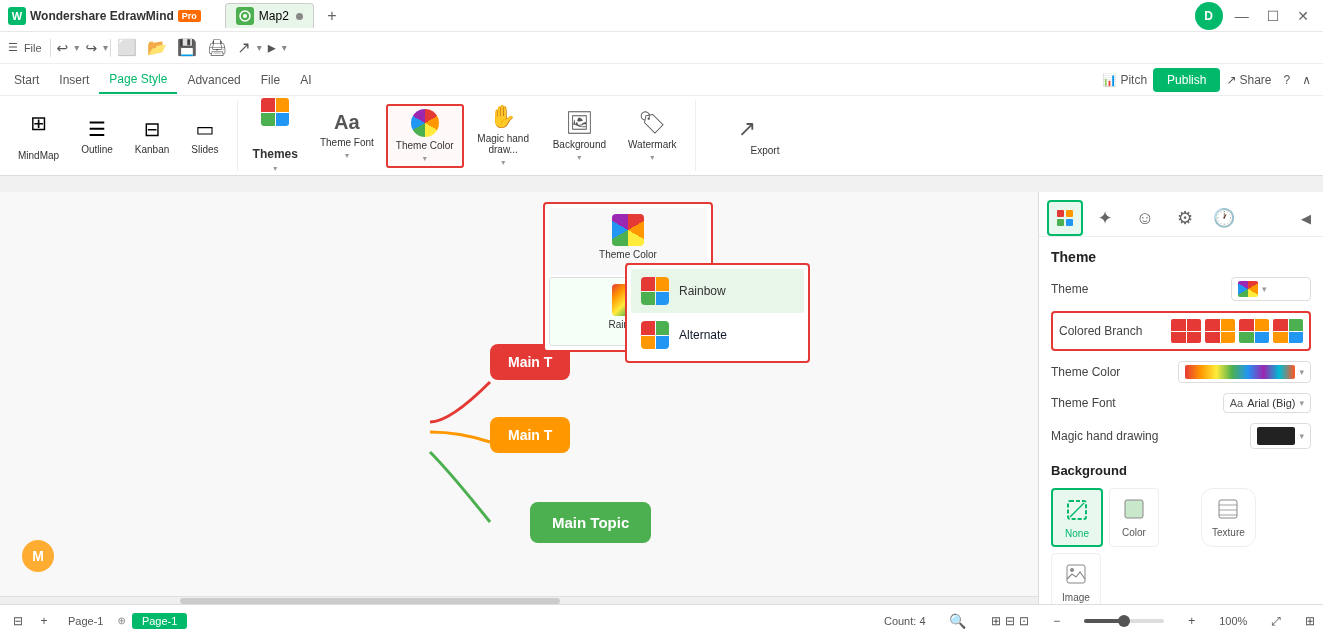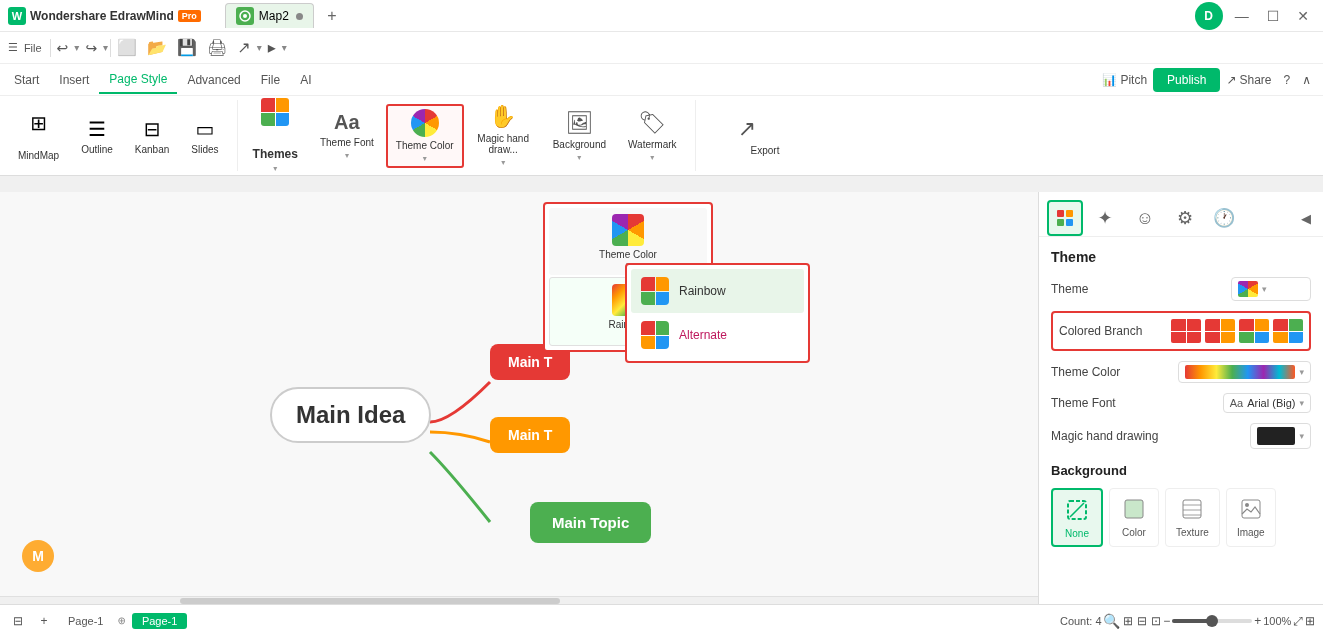--- a/index.html
+++ b/index.html
@@ -188,38 +188,35 @@
     </div>
 
 
     <div style="display:flex; align-items:center; gap:10px; padding:8px 10px; cursor:pointer; border-radius:3px;">
       <div style="width:28px; height:28px; border-radius:4px; display:grid; grid-template-columns:1fr 1fr; gap:1px; overflow:hidden;">
         <div style="background:#e53935;"></div>
           <div style="background:#4caf50;"></div>
         <div style="background:#ff9800;"></div>
           <div style="background:#2196f3;"></div>
       </div>
-      <span style="font-size:12px; color:#be185d;">Alternate</span>
+      <span style="font-size:12px; color:#0f172a;">Alternate</span>
     </div>
   </div>
 
   <div style="position:absolute; top:192px; left:0; right:285px; bottom:32px; background:#f8f8f8; overflow:hidden;">
 
     <svg style="position:absolute; top:0; left:0; width:100%; height:100%; pointer-events:none;">
 
       <path d="M 430 230 Q 450 230 490 190" stroke="#e53935" stroke-width="3" fill="none"></path>
 
       <path d="M 430 240 Q 460 240 490 250" stroke="#ff9800" stroke-width="3" fill="none"></path>
 
       <path d="M 430 260 Q 450 280 490 330" stroke="#4caf50" stroke-width="3" fill="none"></path>
     </svg>
 
-    <div style="position:absolute; background:white; border:2px solid #ccc; border-radius:50px; padding:12px 24px; font-size:24px; font-weight:600; color:#333; left:270px; top:195px; white-space:nowrap;">
-      <span>Main Idea</span>
-    </div>
 
     <div style="position:absolute; background:#e53935; border-radius:8px; padding:10px 18px; font-size:14px; font-weight:600; color:white; left:490px; top:152px; white-space:nowrap;">
       <span>Main T</span>
     </div>
 
     <div style="position:absolute; background:#ff9800; border-radius:8px; padding:10px 18px; font-size:14px; font-weight:600; color:white; left:490px; top:225px; white-space:nowrap;">
       <span>Main T</span>
     </div>
 
     <div style="position:absolute; background:#4caf50; border-radius:8px; padding:12px 22px; font-size:15px; font-weight:600; color:white; left:530px; top:310px; white-space:nowrap;">
@@ -344,21 +341,21 @@
         <div style="display:flex; flex-direction:column; align-items:center; gap:4px; padding:6px 10px; border-radius:4px; cursor:pointer; border:1px solid #eee;">
           <div style="width:28px; height:28px; display:flex; align-items:center; justify-content:center;">
             <svg width="22" height="22" viewBox="0 0 22 22">
                 <rect x="2" y="2" width="18" height="18" rx="2" fill="#4caf50" opacity="0.3"></rect>
                 <rect x="2" y="2" width="18" height="18" rx="2" fill="none" stroke="#888" stroke-width="1"></rect>
               </svg>
           </div>
           <span style="font-size:10px; color:#555;">Color</span>
         </div>
 
-        <div style="display:flex; flex-direction:column; align-items:center; gap:4px; padding:6px 10px; border-radius:4px; cursor:pointer; border:1px solid #eee;">
+        <div style="display:flex; flex-direction:column; align-items:center; gap:4px; padding:6px 10px; border-radius:12px; cursor:pointer; border:1px solid #eee;margin-left:36px;">
           <div style="width:28px; height:28px; display:flex; align-items:center; justify-content:center;">
             <svg width="22" height="22" viewBox="0 0 22 22">
                 <rect x="2" y="2" width="18" height="18" rx="2" fill="none" stroke="#888" stroke-width="1"></rect>
               <line x1="2" y1="7" x2="20" y2="7" stroke="#888" stroke-width="0.8"></line>
               <line x1="2" y1="12" x2="20" y2="12" stroke="#888" stroke-width="0.8"></line>
               <line x1="2" y1="17" x2="20" y2="17" stroke="#888" stroke-width="0.8"></line>
             </svg>
           </div>
           <span style="font-size:10px; color:#555;">Texture</span>
         </div>
@@ -377,21 +374,21 @@
     </div>
   </div>
 
   <div style="position:absolute; bottom:0; left:0; right:0; height:32px; background:#fff; border-top:1px solid #ddd; display:flex; align-items:center; padding:0 8px; gap:6px; font-size:11px; color:#555; z-index:20;">
     <div style="width:20px; height:20px; display:flex; align-items:center; justify-content:center; font-size:12px; cursor:pointer;">⊟</div>
     <div style="width:20px; height:20px; display:flex; align-items:center; justify-content:center; font-size:12px; cursor:pointer;">+</div>
     <span style="font-size:11px; color:#555; cursor:pointer; padding:2px 8px;">Page-1</span>
     <span style="font-size:10px; color:#888;">⊕</span>
     <div style="background:#00b96b; color:white; padding:2px 10px; border-radius:3px; font-size:11px; cursor:pointer;">Page-1</div>
 
-    <div style="margin-left:auto; display:flex; align-items:center; gap:2px;">
+    <div style="margin-left:auto; display:flex; align-items:center; gap:24px;">
       <span style="font-size:11px; color:#555;">Count: 4</span>
       <span style="font-size:14px; color:#666; cursor:pointer;">🔍</span>
       <div style="display:flex; align-items:center; gap:4px;">
         <span style="font-size:12px; cursor:pointer;">⊞</span>
         <span style="font-size:12px; cursor:pointer;">⊟</span>
         <span style="font-size:12px; cursor:pointer;">⊡</span>
       </div>
       <span style="font-size:12px; cursor:pointer;">−</span>
       <div style="width:80px; height:4px; background:#ddd; border-radius:2px; position:relative; cursor:pointer;">
         <div style="width:50%; height:4px; background:#555; border-radius:2px;"></div>

